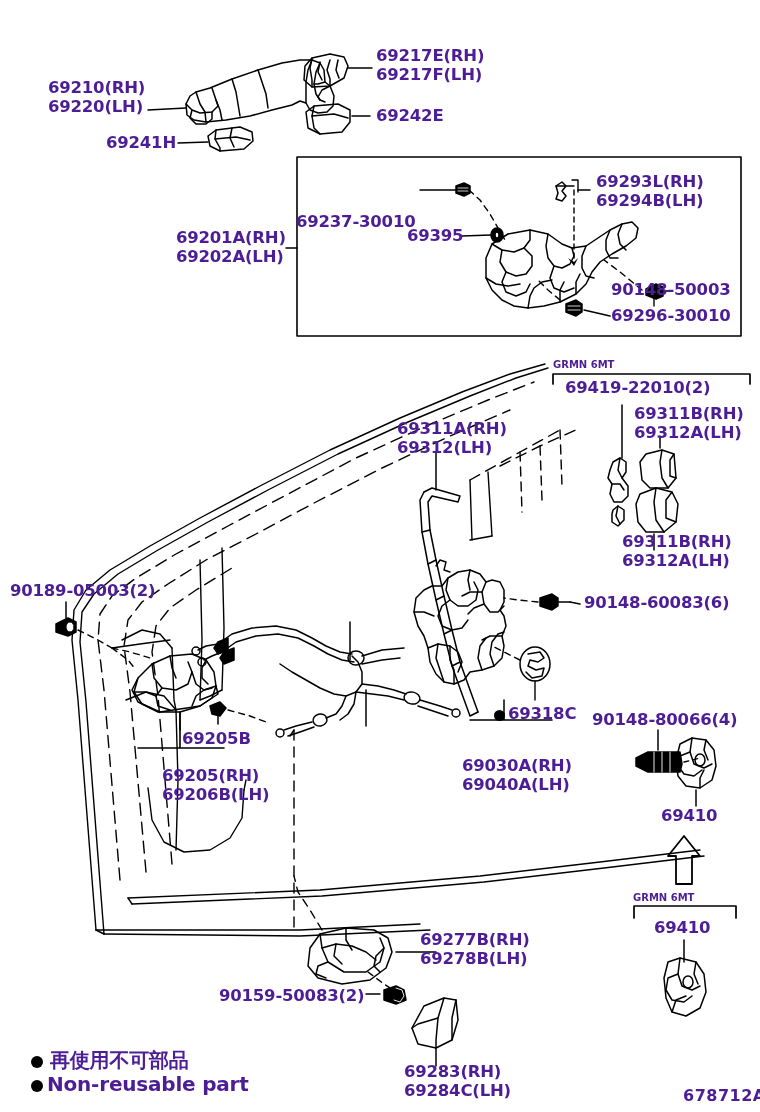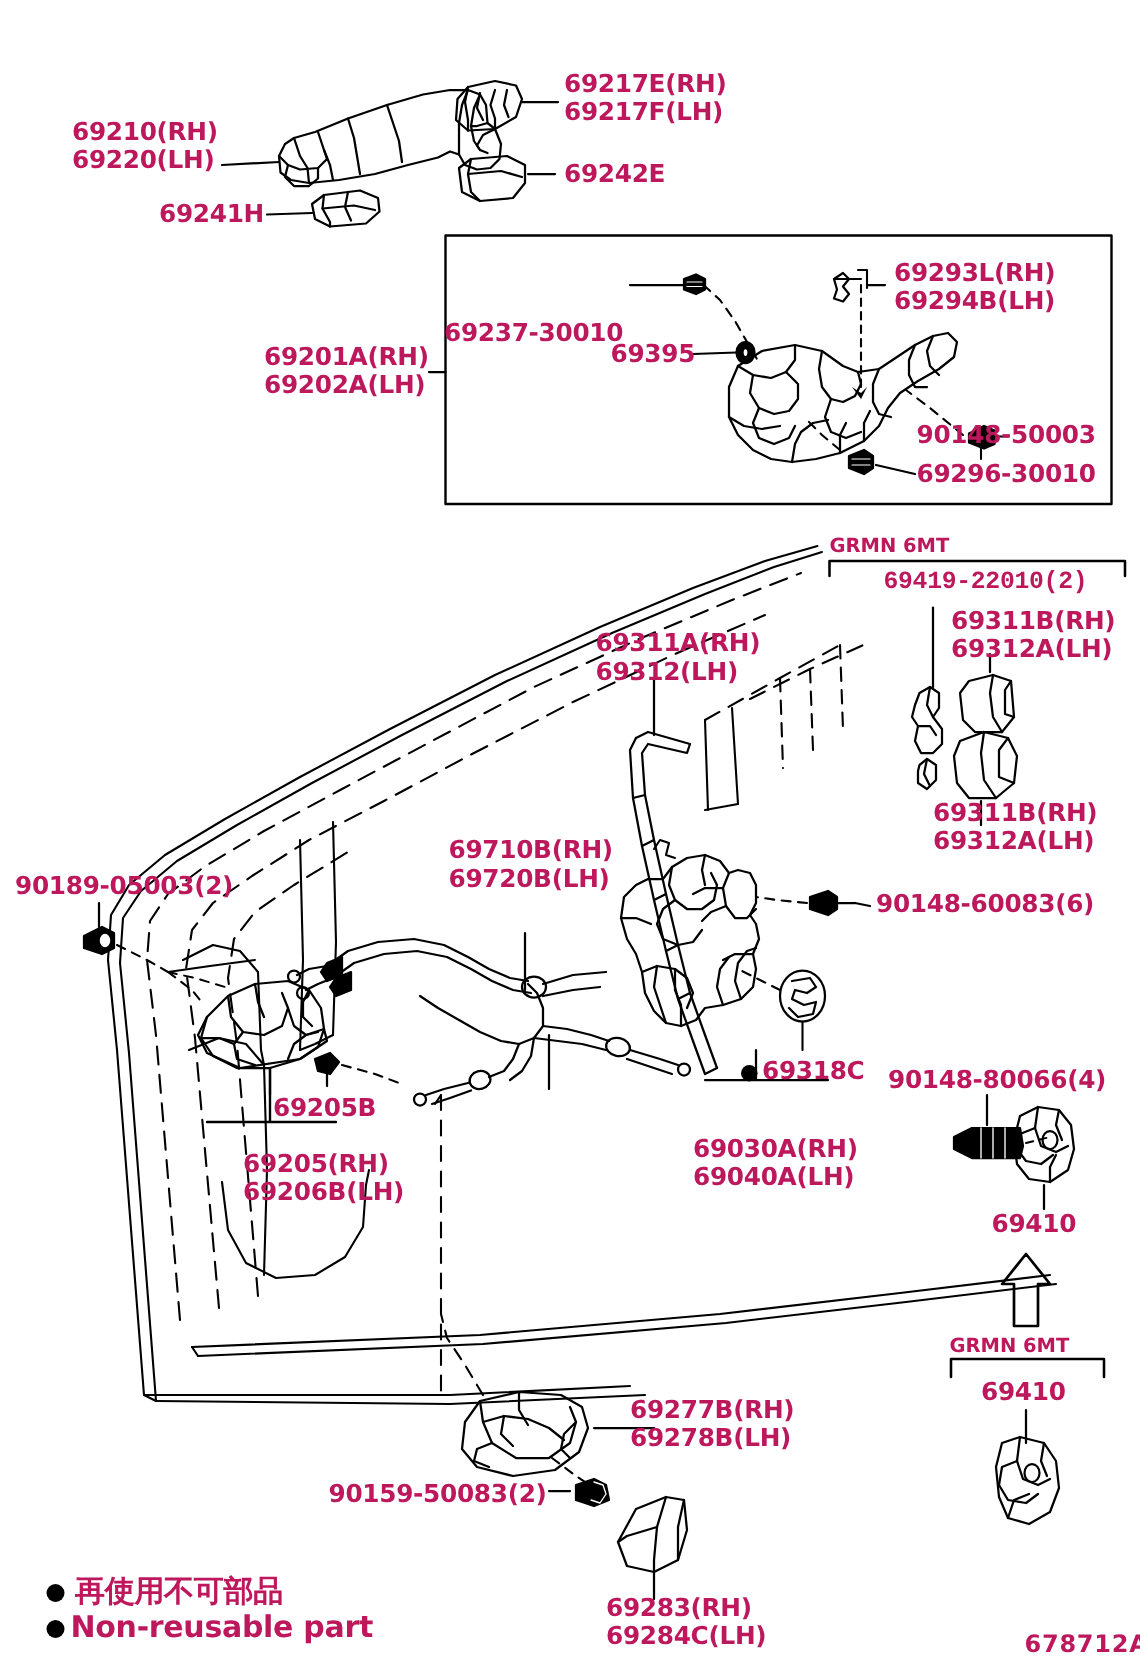--- a/index.html
+++ b/index.html
@@ -1,20 +1,20 @@
 <!DOCTYPE html>
 <html><head>
 <meta charset="utf-8">
 <style>
   html,body{margin:0;padding:0;background:#ffffff;}
   #page{position:relative;width:760px;height:1112px;background:#fff;
         font-family:"DejaVu Sans",sans-serif;color:#000;overflow:hidden;}
   .lbl{position:absolute;font-family:"DejaVu Sans",sans-serif;font-weight:700;
-       font-size:16.5px;line-height:19px;letter-spacing:-0.2px;white-space:pre;color:#be185d;}
-  .lbl.sm{font-size:13px;line-height:15px;letter-spacing:0px;}
+       font-size:16.5px;line-height:19px;letter-spacing:-0.2px;white-space:pre;color:#4c1d95;}
+  .lbl.sm{font-size:10px;line-height:15px;letter-spacing:0px;}
   .lbl.legend{font-size:20px;line-height:20px;font-weight:700;}
   .lbl.code{font-size:16px;font-weight:700;letter-spacing:0.5px;}
   svg{position:absolute;left:0;top:0;}
   .bullet{position:absolute;width:11px;height:11px;border-radius:50%;background:#000;}
 </style>
 </head>
 <body>
 
 <div id="page">
 
@@ -404,33 +404,31 @@
 
   <div class="lbl" style="left:596px;top:172px;">69293L(RH)
 69294B(LH)</div>
 
   <div class="lbl" style="left:611px;top:280px;">90148-50003</div>
 
   <div class="lbl" style="left:611px;top:306px;">69296-30010</div>
 
   <div class="lbl sm" style="left:553px;top:357px;">GRMN 6MT</div>
 
-  <div class="lbl" style="left:589px;top:378px;font-family:Liberation Mono, monospace;">69419-22010(2)</div>
+  <div class="lbl" style="left:565px;top:378px;">69419-22010(2)</div>
 
   <div class="lbl" style="left:634px;top:404px;">69311B(RH)
 69312A(LH)</div>
 
   <div class="lbl" style="left:622px;top:532px;">69311B(RH)
 69312A(LH)</div>
 
   <div class="lbl" style="left:397px;top:419px;">69311A(RH)
 69312(LH)</div>
 
-  <div class="lbl" style="left:299px;top:557px;">69710B(RH)
-69720B(LH)</div>
 
   <div class="lbl" style="left:10px;top:581px;">90189-05003(2)</div>
 
   <div class="lbl" style="left:182px;top:729px;">69205B</div>
 
   <div class="lbl" style="left:162px;top:766px;">69205(RH)
 69206B(LH)</div>
 
 
   <div class="lbl" style="left:462px;top:756px;">69030A(RH)

